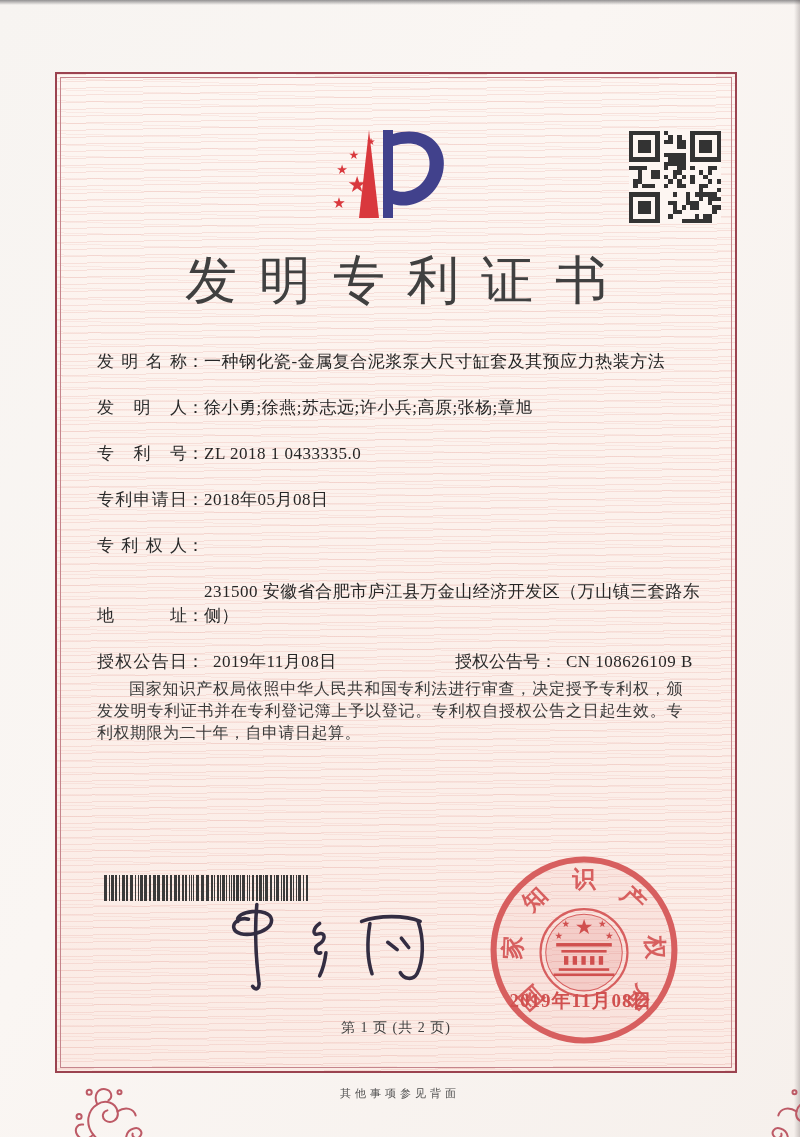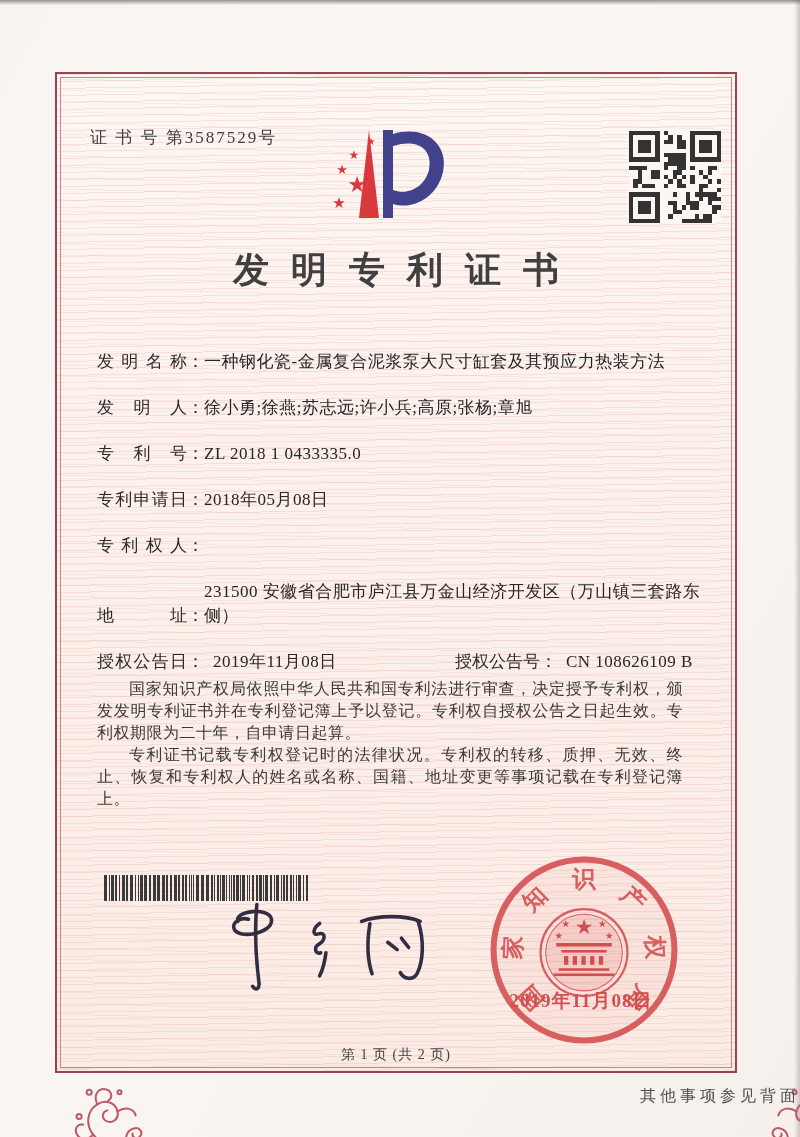--- a/index.html
+++ b/index.html
@@ -22,21 +22,21 @@
       repeating-linear-gradient(181.5deg, rgba(230,164,155,.16) 0 1px, rgba(255,255,255,0) 1px 11px),
       linear-gradient(180deg,#fdf6f2 0%,#fcf1ec 45%,#fbebe5 100%);
   }
   .cert::before{content:'';position:absolute;inset:3px;border:1px solid #c5858c;pointer-events:none}
   .cert-no{position:absolute;left:33px;top:52px;font-size:17px;letter-spacing:2px;color:#3f3f3f}
   .logo{position:absolute;left:270px;top:48px;width:135px;height:100px}
   .qr{position:absolute;left:572px;top:57px;width:92px;height:92px}
   .qr svg{width:100%;height:100%;shape-rendering:crispEdges}
   .title{
     position:absolute;top:172px;left:0;width:100%;text-align:center;
-    font-size:36px;font-weight:700;color:#404040;letter-spacing:22px;text-indent:22px;
+    font-size:52px;font-weight:400;color:#404040;letter-spacing:22px;text-indent:22px;
   }
   .fields{position:absolute;left:40px;right:34px;top:276px}
   .frow{display:flex;align-items:flex-end;margin-bottom:22px;font-size:17px;line-height:24px;color:#262626;font-weight:500}
   .flabel{flex:none;width:90px;text-align:justify;text-align-last:justify;color:#2b2b2b}
   .fcolon{flex:none}
   .fvalue{flex:1;margin-left:0;letter-spacing:.5px}
   .gpair{display:flex}
   .gleft{width:358px}
   .glabel{flex:none;color:#2b2b2b}
   .gval{margin-left:9px;letter-spacing:.5px}
@@ -44,38 +44,37 @@
   .paras p{font-size:16px;line-height:22px;text-indent:2em;letter-spacing:.5px;color:#3a3a3a;text-align:justify}
   .barcode{position:absolute;left:45px;top:801px;width:212px;height:26px}
   .barcode svg{width:100%;height:100%}
   .director{position:absolute;left:48px;top:843px;font-family:"Liberation Sans","DejaVu Sans",sans-serif;
     font-size:17px;line-height:31px;letter-spacing:3px;color:#4c4c4c;font-weight:500}
   .sig{position:absolute;left:160px;top:818px;width:220px;height:102px}
   .sealwrap{position:absolute;left:427px;top:776px;width:200px;height:200px}
   .sealwrap svg{width:100%;height:100%}
   .sealdate{position:absolute;left:0;right:6px;top:138px;text-align:center;color:#d0504f;
     font-size:19px;font-weight:700;letter-spacing:1px}
-  .pagefoot{position:absolute;left:0;width:100%;top:972px;text-align:center;font-size:14px;
+  .pagefoot{position:absolute;left:0;width:100%;top:945px;text-align:center;font-size:14px;
     letter-spacing:1px;color:#3f3f3f}
   .fl{position:absolute;width:96px;height:76px}
   .fl svg{width:100%;height:100%}
   .fl-bl{left:14px;top:1010px}
   .fl-br{left:690px;top:1010px;transform:scaleX(-1)}
-  .backnote{position:absolute;left:0;width:100%;top:1086px;text-align:right;font-size:16px;
+  .backnote{position:absolute;left:0;width:100%;top:1086px;text-align:center;font-size:11px;
     letter-spacing:4px;color:#4f4f4f}
 </style>
 </head>
 <body>
 
 <div class="edge-top"></div>
 <div class="edge-right"></div>
 
 <div class="cert">
 
-  <div class="cert-no">证 书 号 第3587529号</div>
 
   <div class="logo">
     <svg viewBox="0 0 135 100">
       <path d="M42,8 L52,96 L32,96 Z" fill="#d9383d"></path>
       <path d="M56,8 L66,8 L66,96 L56,96 Z" fill="#41418c"></path>
       <path d="M66,12 C100,2 122,24 116,50 C110,76 86,88 66,82 L66,68 C82,74 98,64 102,48 C106,28 92,16 66,24 Z" fill="#41418c"></path>
       <g fill="#d9383d" text-anchor="middle" font-family="'DejaVu Sans',sans-serif">
         <text x="30" y="70" font-size="22">★</text>
         <text x="12" y="86" font-size="15">★</text>
         <text x="15" y="52" font-size="13">★</text>
@@ -247,21 +246,20 @@
       <span class="gpair">
         <span class="glabel">授权公告号</span>
           <span class="fcolon">：</span>
         <span class="gval">CN 108626109 B</span>
       </span>
     </div>
   </div>
 
   <div class="paras">
     <p>国家知识产权局依照中华人民共和国专利法进行审查，决定授予专利权，颁发发明专利证书并在专利登记簿上予以登记。专利权自授权公告之日起生效。专利权期限为二十年，自申请日起算。</p>
-    <p>专利证书记载专利权登记时的法律状况。专利权的转移、质押、无效、终止、恢复和专利权人的姓名或名称、国籍、地址变更等事项记载在专利登记簿上。</p>
   </div>
 
   <div class="barcode">
     <svg viewBox="0 0 212 26" preserveAspectRatio="none">
       <g id="barcode-bars" fill="#3a3a3a">
           <rect x="2" y="0" width="3" height="26"></rect>
           <rect x="7" y="0" width="1" height="26"></rect>
           <rect x="9" y="0" width="3" height="26"></rect>
           <rect x="13" y="0" width="2" height="26"></rect>
           <rect x="17" y="0" width="1" height="26"></rect>

